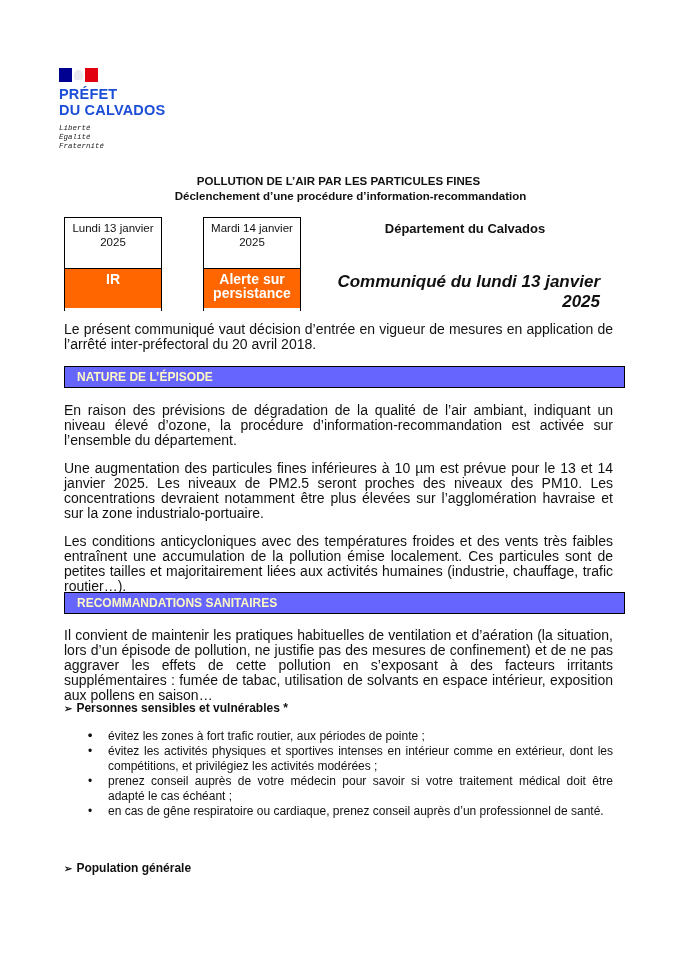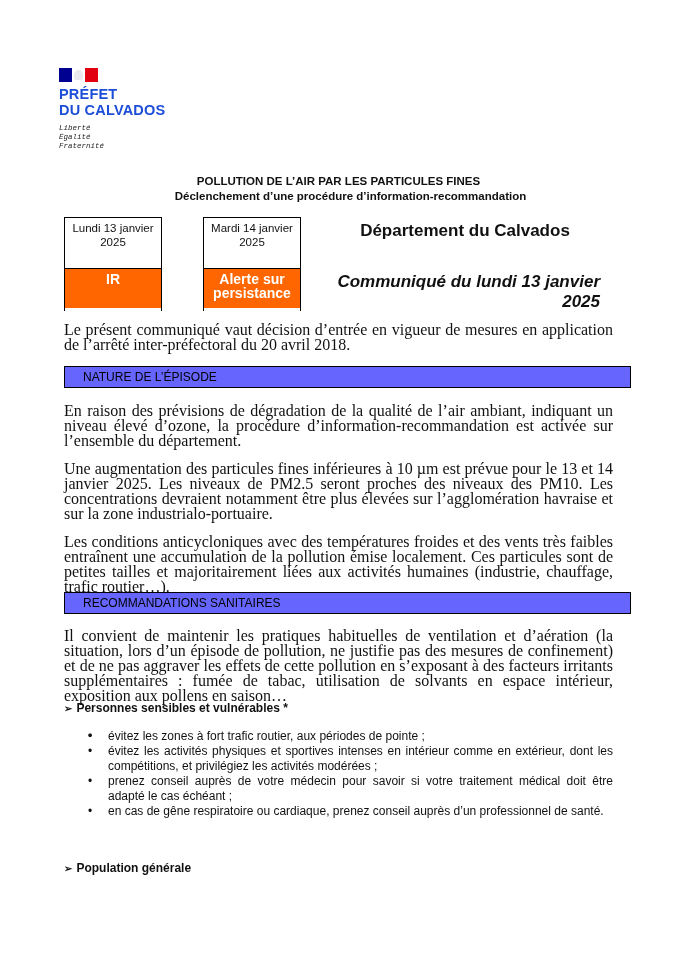--- a/index.html
+++ b/index.html
@@ -28,28 +28,28 @@
   .title-block .t1 { font-weight: bold; font-size: 11.5px; line-height: 15px; }
   .title-block .t2 { font-weight: bold; font-size: 11.5px; line-height: 15px; padding-left: 24px; }
 
   .daybox { position: absolute; top: 217px; width: 96px; border-left: 1px solid #000; border-right: 1px solid #000; border-top: 1px solid #000; }
   .daybox .date { height: 51px; text-align: center; font-size: 11.5px; line-height: 14px; padding-top: 3px; box-sizing: border-box; border-bottom: 1px solid #000; }
   .daybox .level { height: 39px; background: #ff6600; color: #fff; font-weight: bold; text-align: center; font-size: 14px; line-height: 14px; padding-top: 3px; box-sizing: border-box; }
   .daybox .tail { height: 3px; }
   #box1 { left: 64px; }
   #box2 { left: 203px; }
 
-  .dept { position: absolute; left: 330px; width: 270px; top: 221px; text-align: center; font-weight: bold; font-size: 17px; }
+  .dept { position: absolute; left: 330px; width: 270px; top: 221px; text-align: center; font-weight: bold; font-size: 13px; }
   .communique { position: absolute; left: 330px; width: 270px; top: 272px; text-align: right; font-weight: bold; font-style: italic; font-size: 17px; }
 
-  .para { position: absolute; left: 64px; width: 549px; font-size: 16px; line-height: 15px; text-align: justify; font-family: Liberation Serif, serif; }
+  .para { position: absolute; left: 64px; width: 549px; font-size: 14px; line-height: 15px; text-align: justify; }
   .section-bar {
     position: absolute; left: 64px; width: 547px; height: 20px; background: #6666ff;
-    border: 1px solid #000; color: #000000; font-weight: normal; font-size: 12px; line-height: 20px;
-    padding-left: 18px; box-sizing: content-box;
+    border: 1px solid #000; color: #fef9c3; font-weight: bold; font-size: 12px; line-height: 20px;
+    padding-left: 12px; box-sizing: content-box;
   }
   .subhead { position: absolute; left: 64px; font-weight: bold; font-size: 12px; line-height: 15px; }
   .subhead .arrow { font-size: 10px; margin-right: 4px; }
   .bullets { position: absolute; left: 64px; width: 549px; top: 729px; margin: 0; padding: 0; list-style: none; }
   .bullets li { position: relative; padding-left: 44px; font-size: 12px; line-height: 15px; text-align: justify; }
   .bullets li .dot { position: absolute; left: 24px; top: 0; }
 </style>
 </head>
 <body>
 

